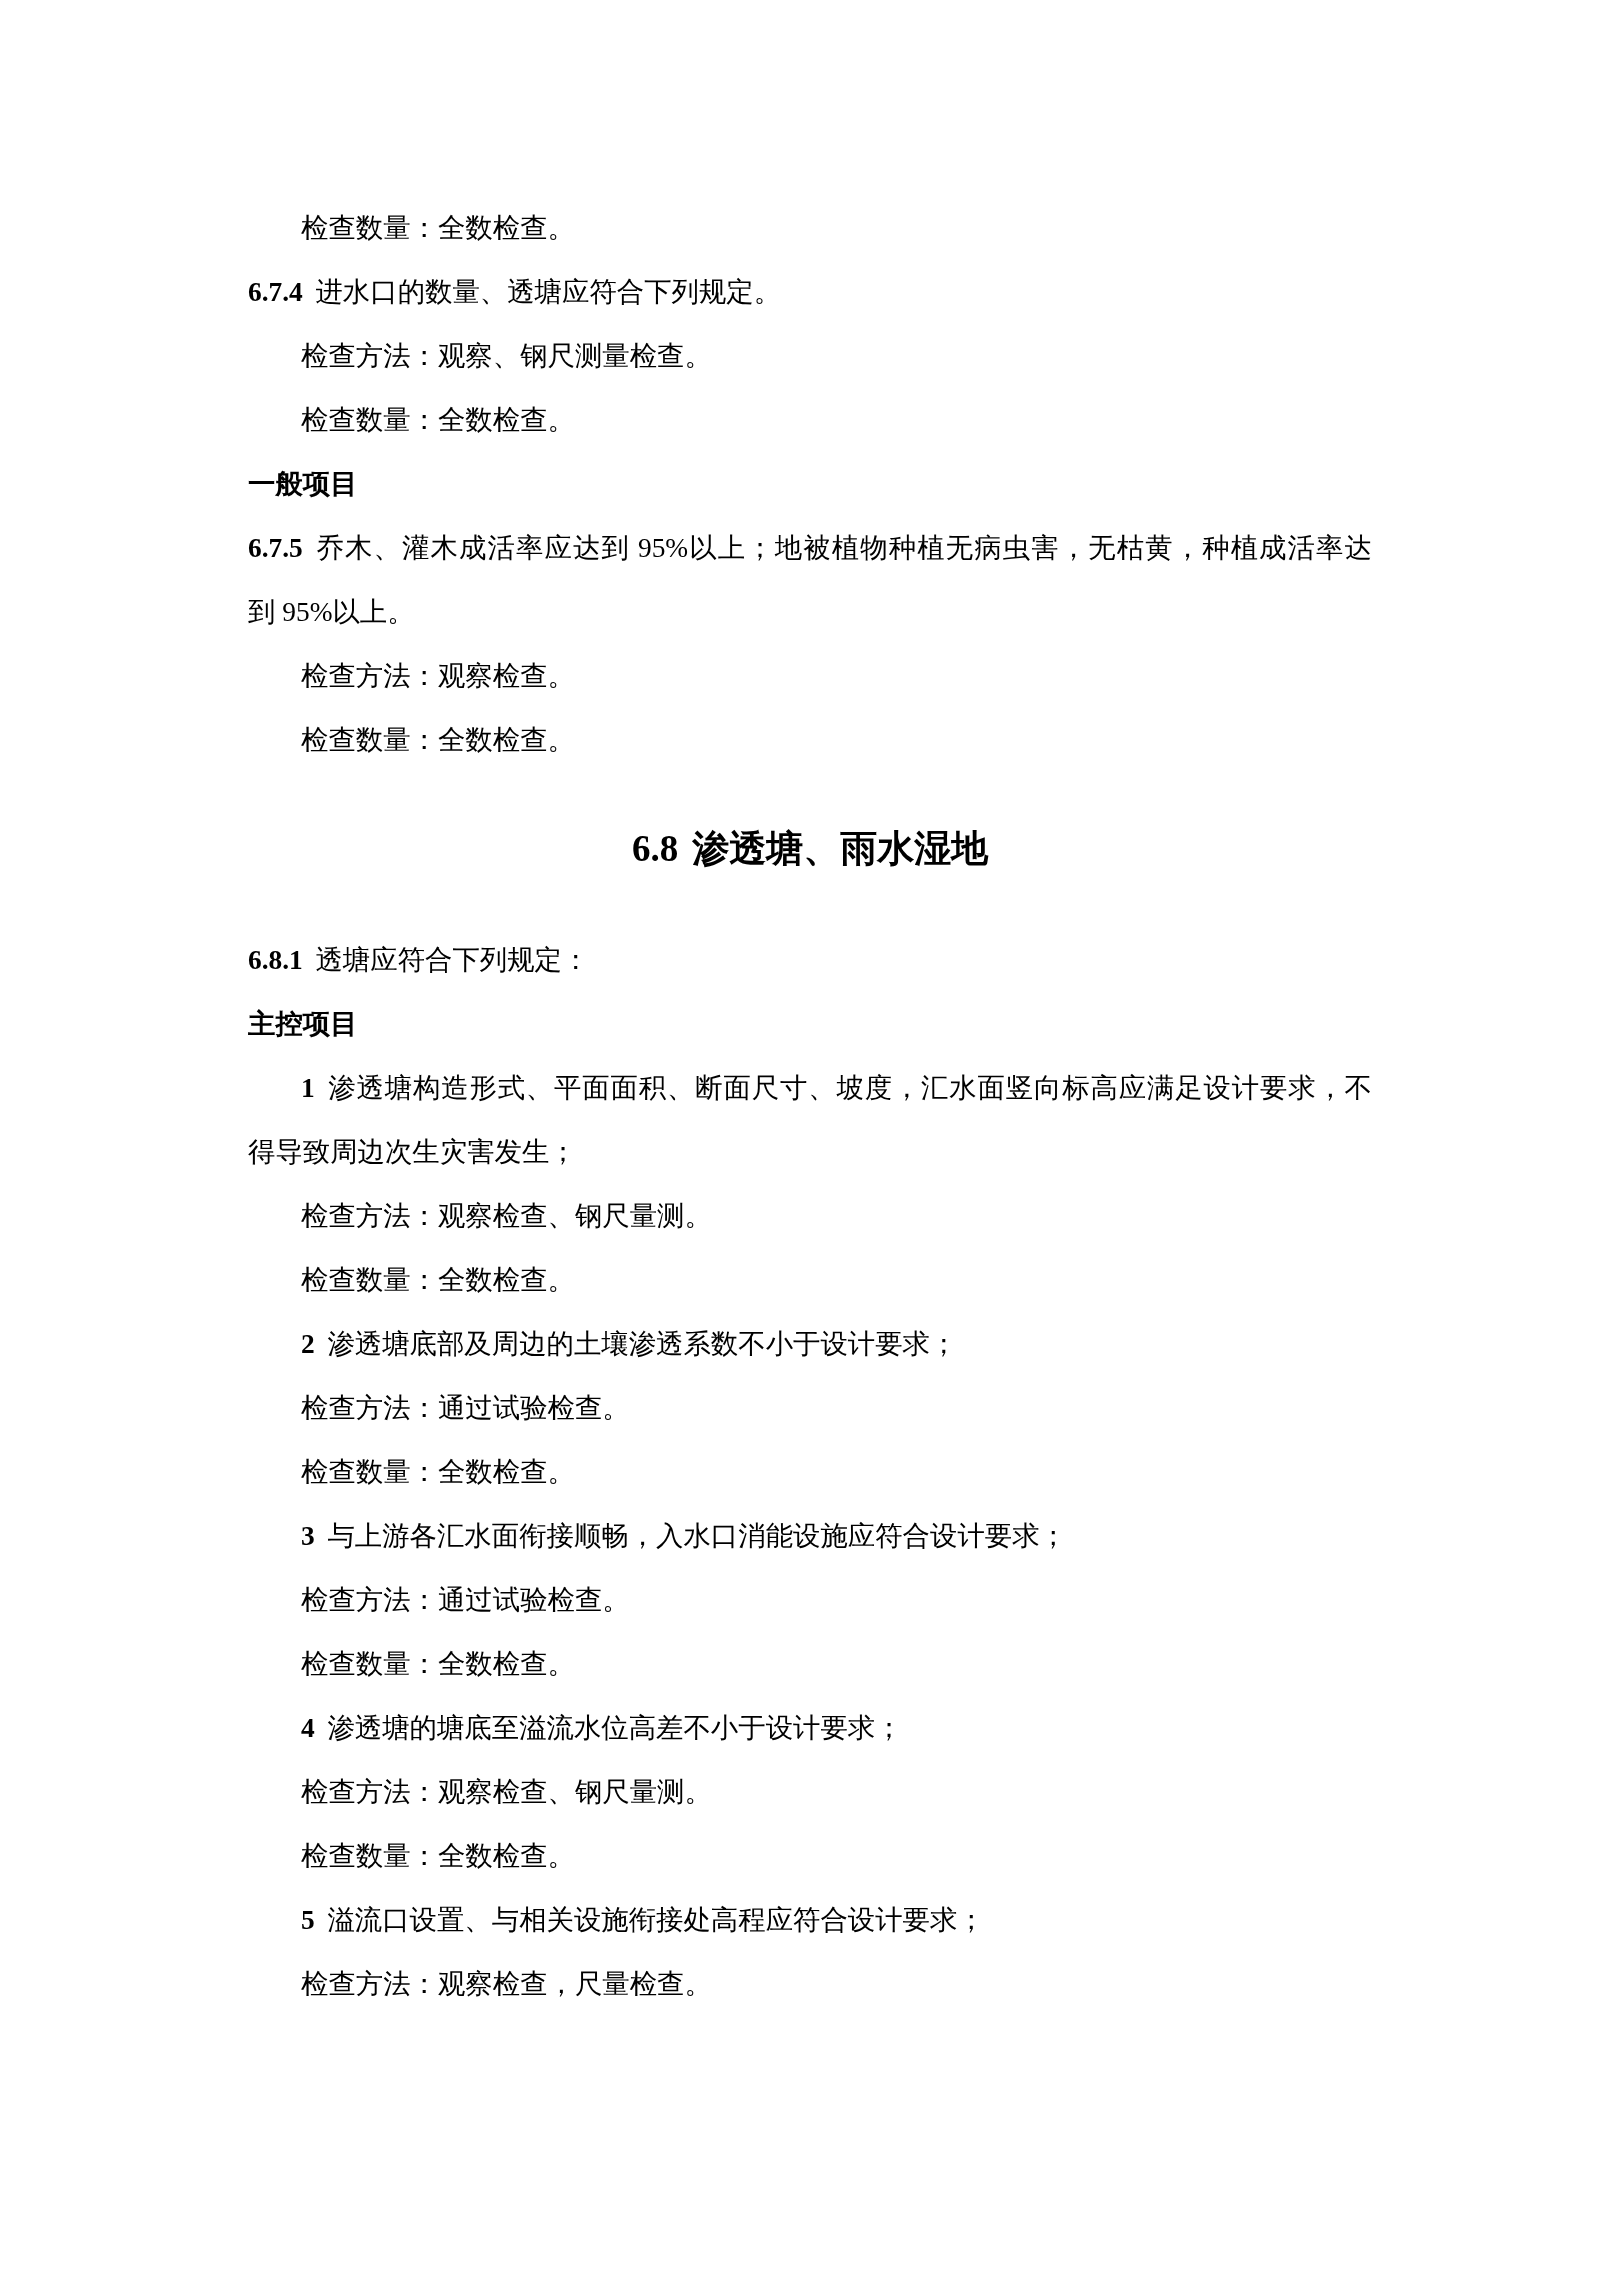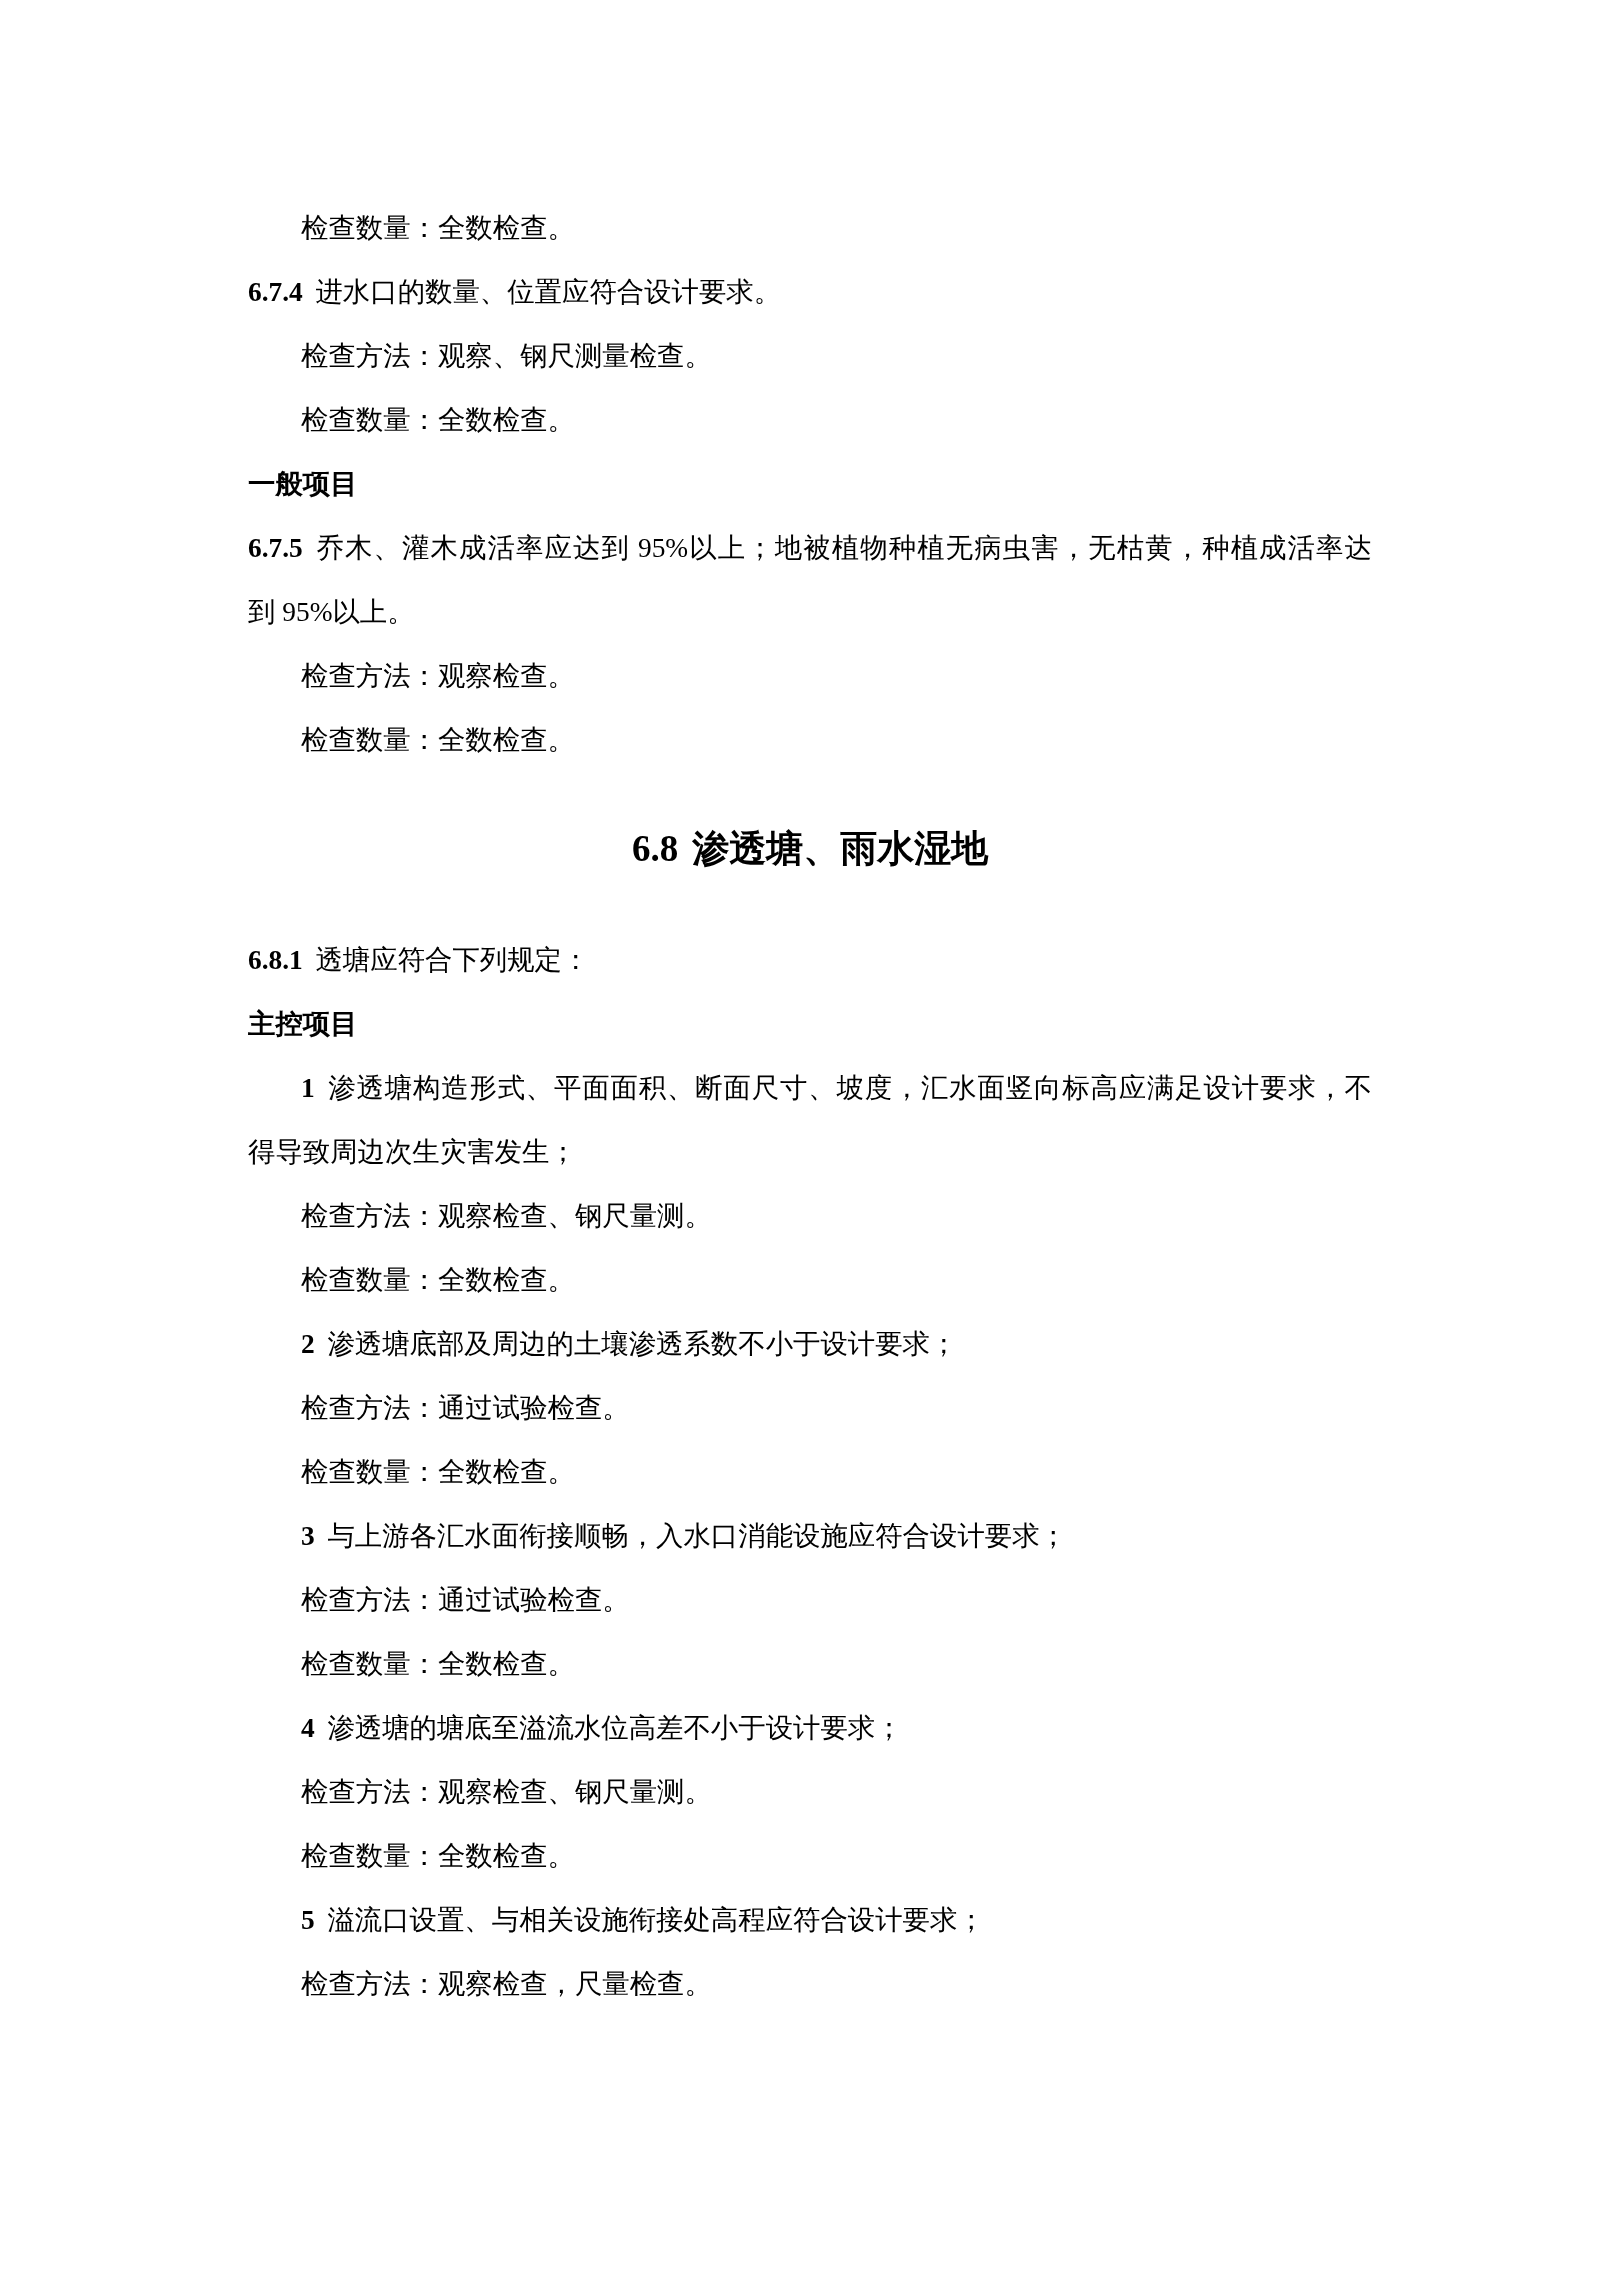--- a/index.html
+++ b/index.html
@@ -58,21 +58,21 @@
 </style>
 </head>
 <body>
 
 <div class="page">
   <main class="content" id="content">
       <p class="para check">
         <span class="line ind"><span>检查数量：全数检查。</span></span>
       </p>
       <p class="para clause">
-        <span class="line"><b class="num">6.7.4</b><span>进水口的数量、位置应符合设计要求。</span></span>
+        <span class="line"><b class="num">6.7.4</b><span>进水口的数量、透塘应符合下列规定。</span></span>
       </p>
       <p class="para check">
         <span class="line ind"><span>检查方法：观察、钢尺测量检查。</span></span>
       </p>
       <p class="para check">
         <span class="line ind"><span>检查数量：全数检查。</span></span>
       </p>
       <p class="para subhead">
         <span class="line"><span>一般项目</span></span>
       </p>

